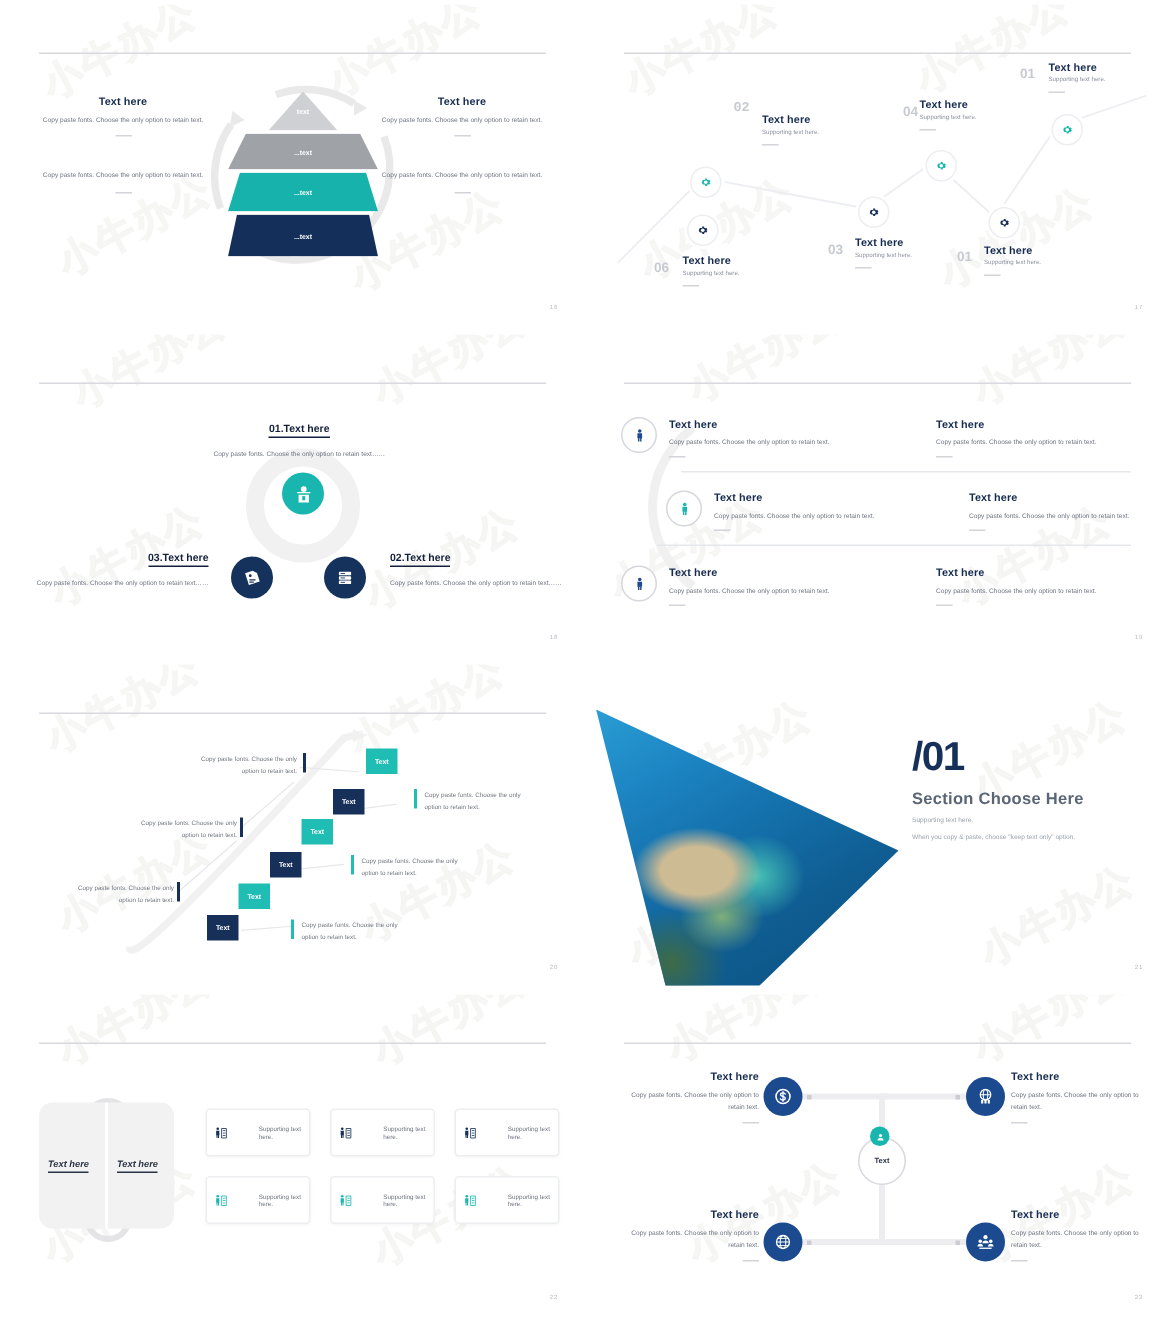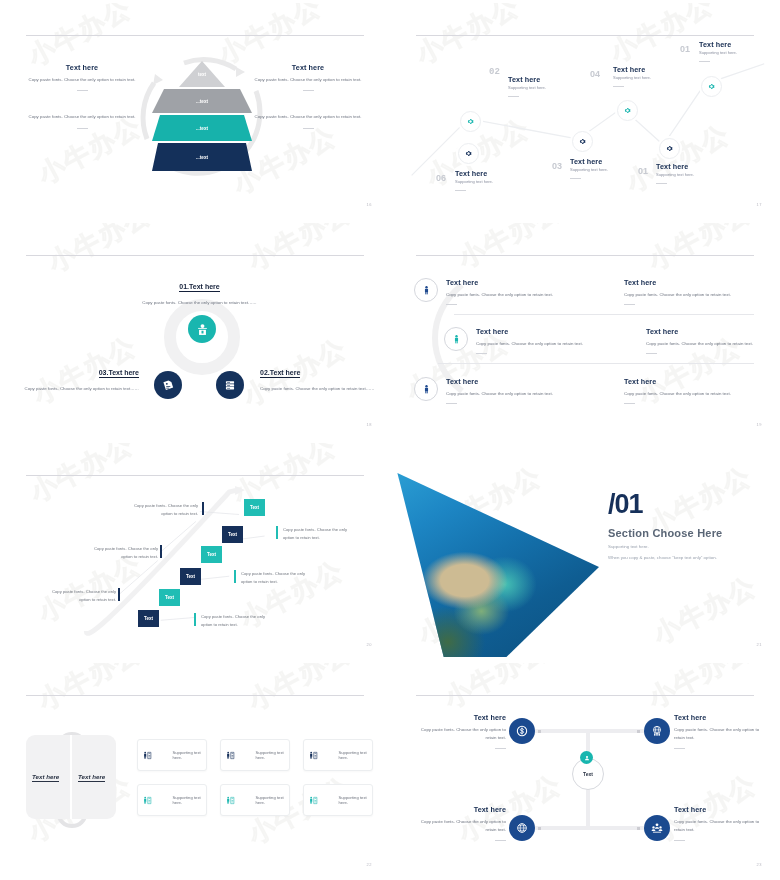--- a/index.html
+++ b/index.html
@@ -255,21 +255,21 @@
         <i class="dash"></i>
       </div>
 
       <div class="znum" style="left:158px;top:158px;">03</div>
       <div class="zlabel" style="left:176px;top:154px;">
         <div class="h-title">Text here</div>
         <div class="sup-txt">Supporting text here.</div>
         <i class="dash"></i>
       </div>
 
-      <div class="znum" style="left:196px;top:66px;">04</div>
+      <div class="znum" style="left:208px;top:66px;">04</div>
       <div class="zlabel" style="left:219px;top:62px;">
         <div class="h-title">Text here</div>
         <div class="sup-txt">Supporting text here.</div>
         <i class="dash"></i>
       </div>
 
       <div class="znum" style="left:244px;top:163px;">01</div>
       <div class="zlabel" style="left:262px;top:159px;">
         <div class="h-title">Text here</div>
         <div class="sup-txt">Supporting text here.</div>

